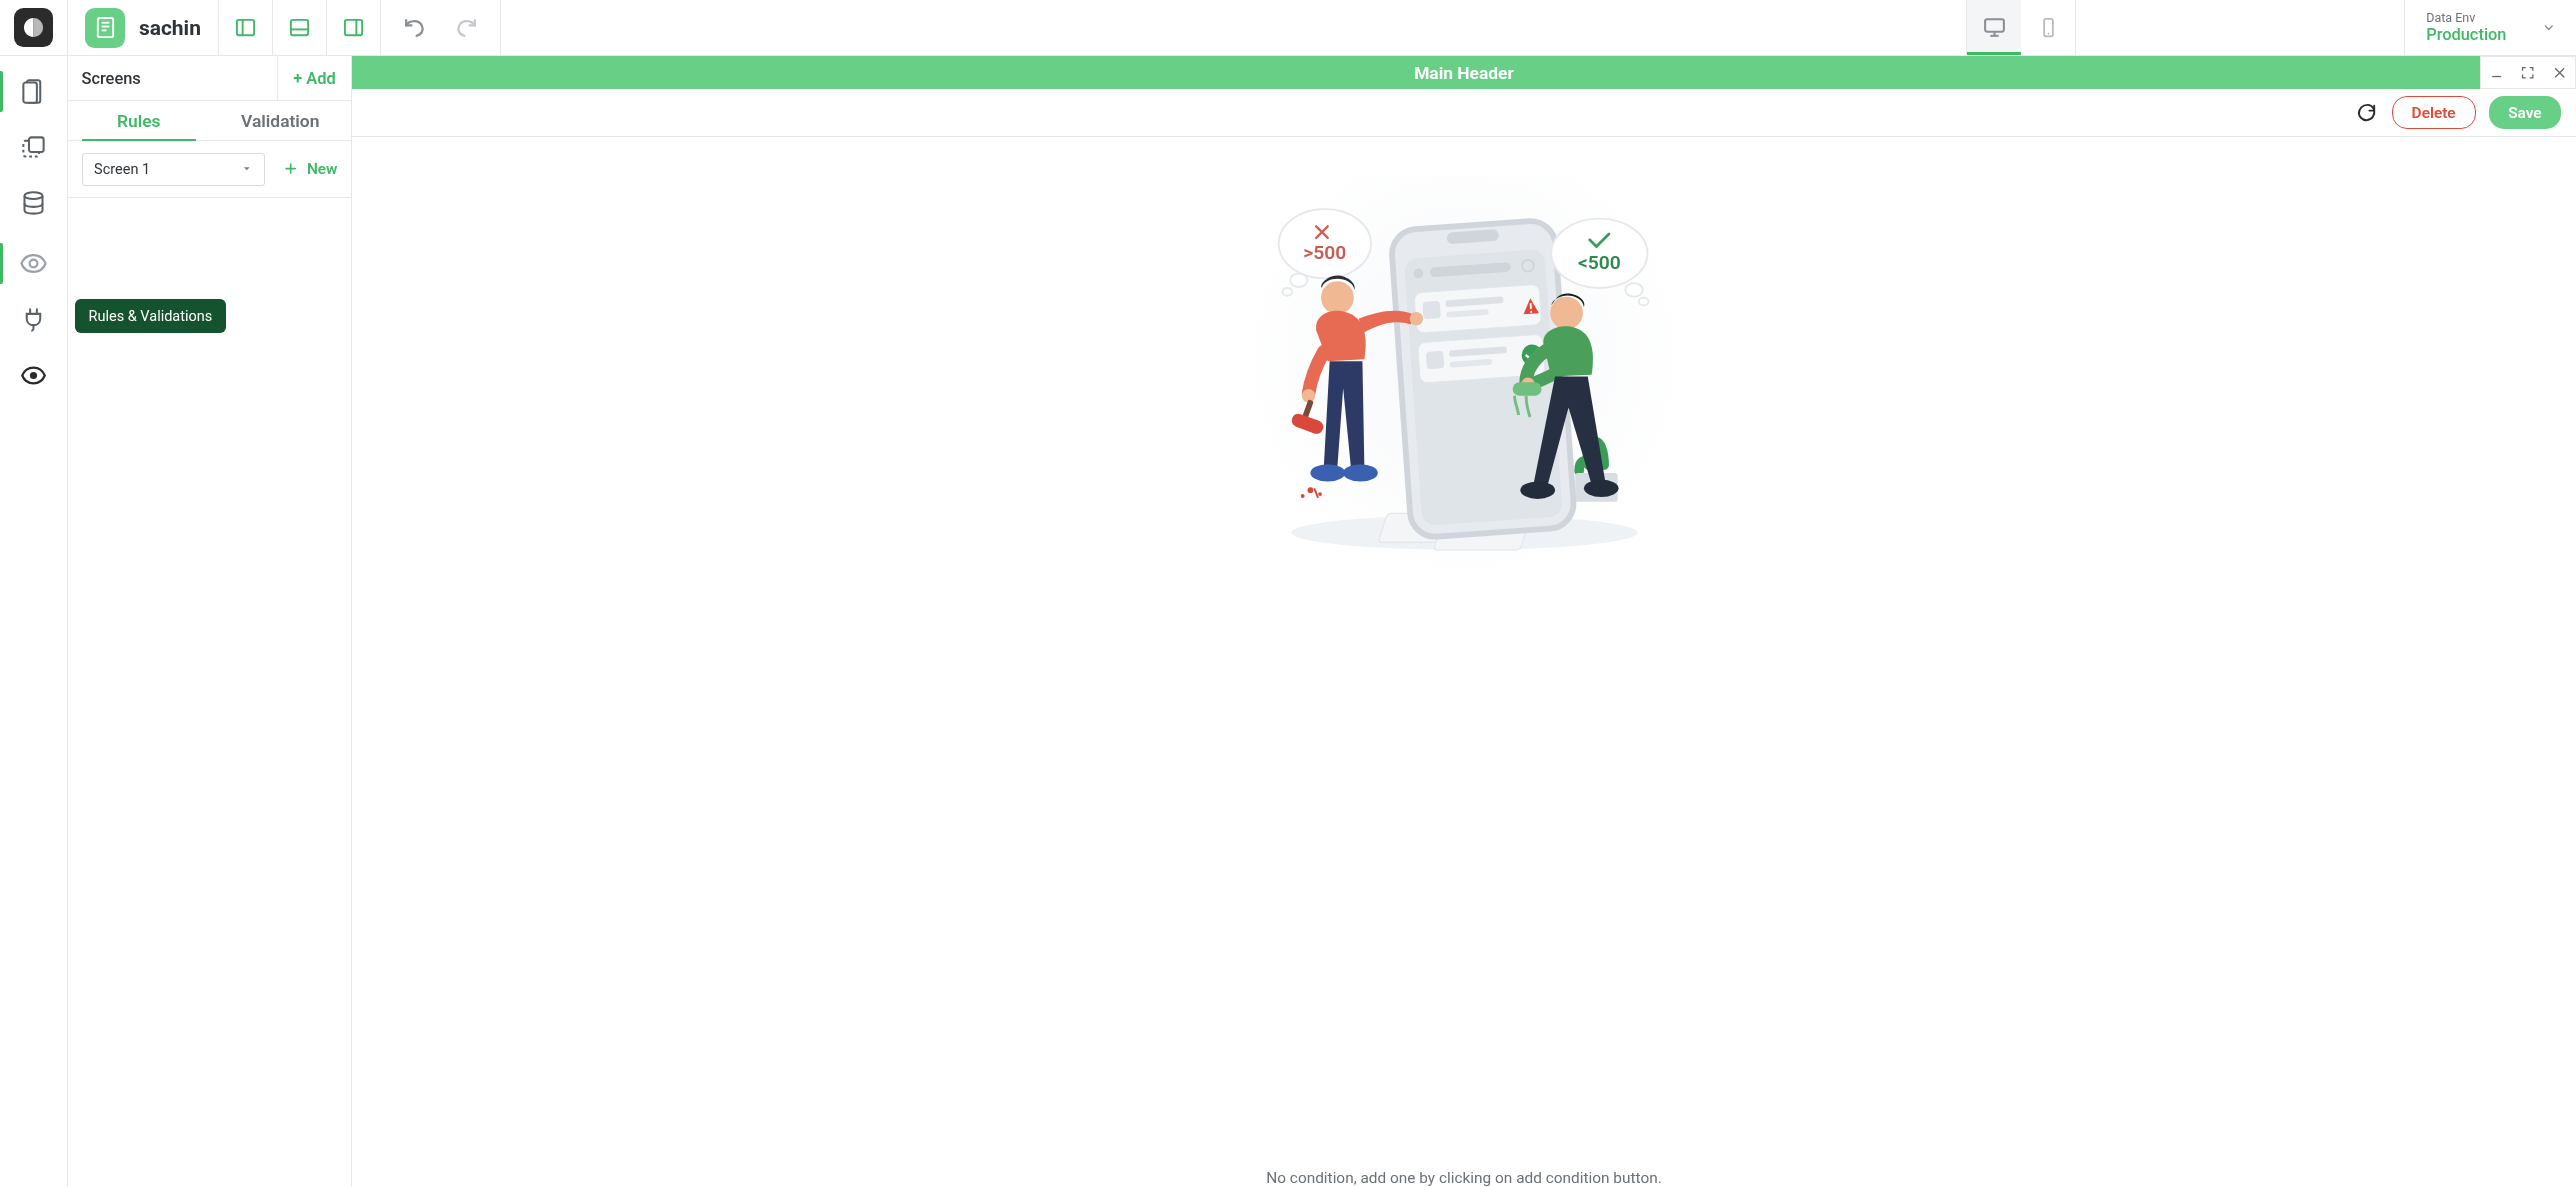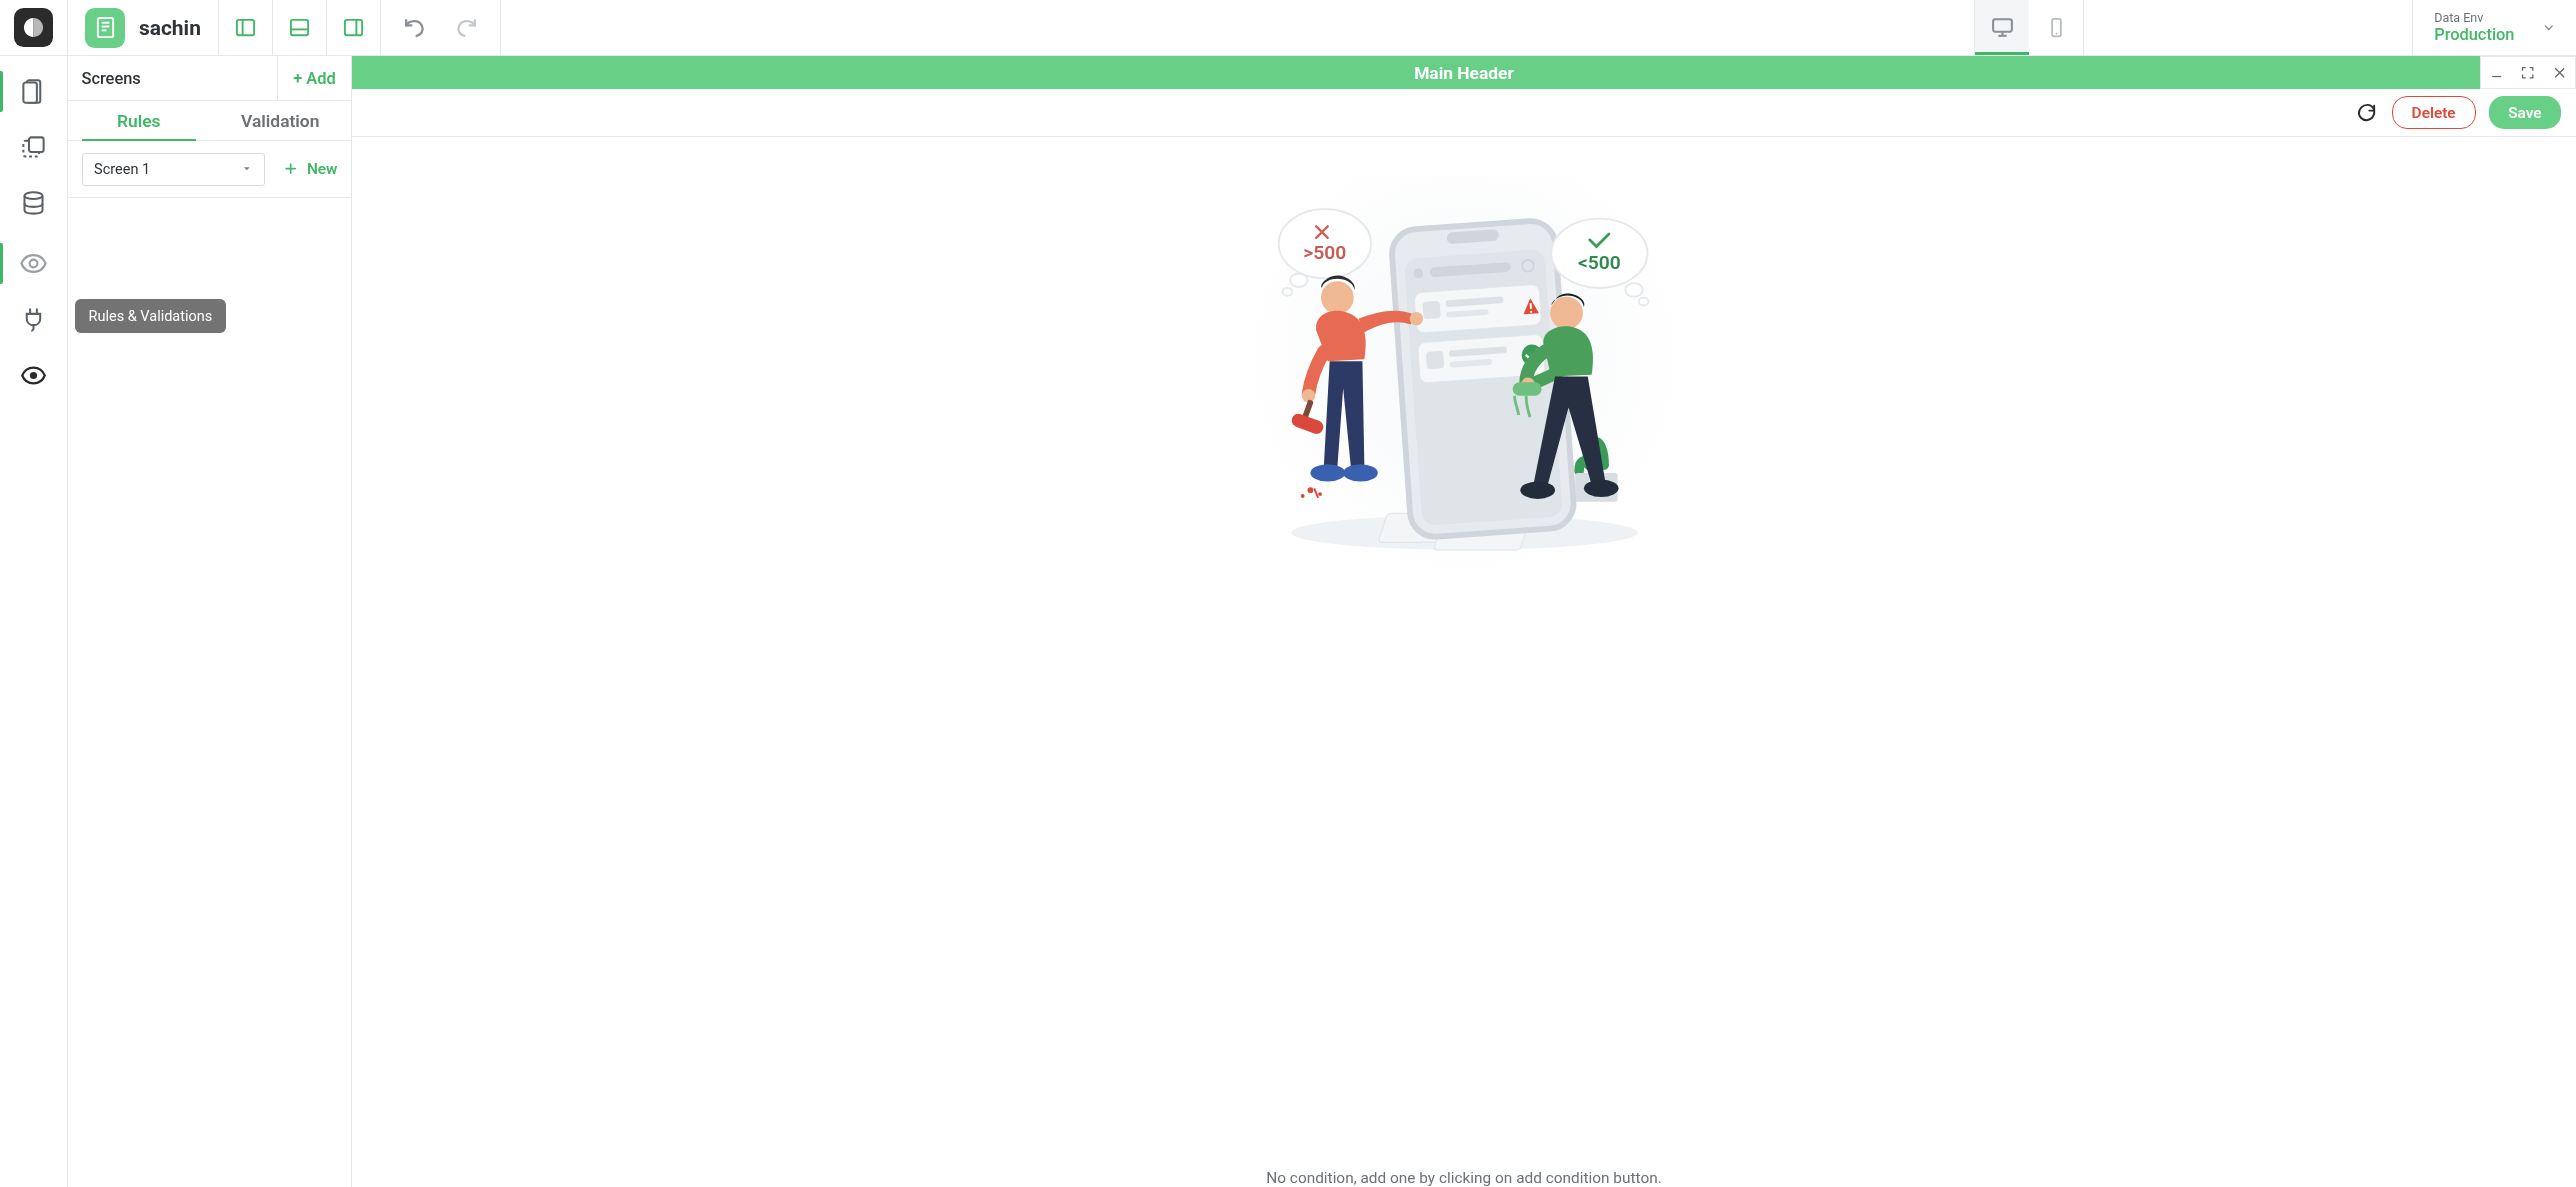--- a/index.html
+++ b/index.html
@@ -25,31 +25,31 @@
   
   .icon-btn{width:54px;display:flex;align-items:center;justify-content:center;border-right:1px solid var(--border);cursor:pointer}
   .icon-btn:last-child{border-right:1px solid var(--border)}
   .history-cell{display:flex;align-items:center;gap:27px;padding:0 21px;border-right:1px solid var(--border)}
   .history-btn{cursor:pointer}
   .spacer{flex:1}
   .device-cell{display:flex;align-items:stretch;border-left:1px solid var(--border);border-right:1px solid var(--border)}
   .device-btn{width:54px;display:flex;align-items:center;justify-content:center;cursor:pointer;position:relative}
   .device-btn.active{background:#f4f5f6}
   .device-btn.active::after{content:"";position:absolute;bottom:0;left:0;right:0;height:2.9px;background:var(--green)}
-  .env-cell{display:flex;align-items:center;gap:27px;padding:0 21px;border-left:1px solid var(--border)}
+  .env-cell{display:flex;align-items:center;gap:35px;padding:0 21px;border-left:1px solid var(--border)}
   .env-text{display:flex;flex-direction:column;line-height:1.2}
   .env-label{font-size:12.5px;color:var(--muted)}
   .env-value{font-size:16.4px;color:var(--green);font-weight:500}
   
   .app-body{display:flex;height:calc(100vh - 56px);min-height:636px}
   
   .rail{width:68px;border-right:1px solid var(--border);display:flex;flex-direction:column;align-items:center;padding-top:7.7px;position:relative}
   .rail-item{width:100%;height:56px;display:flex;align-items:center;justify-content:center;cursor:pointer;position:relative}
   .rail-item.active::before{content:"";position:absolute;left:0;top:7.7px;bottom:7.7px;width:2.9px;background:var(--green);border-radius:0 1.9px 1.9px 0}
-  .rail-tooltip{position:absolute;left:75px;top:243px;background:#737373;color:#fff;font-size:14.5px;padding:8.7px 13.5px;border-radius:5.8px;white-space:nowrap;z-index:20}
+  .rail-tooltip{position:absolute;left:75px;top:243px;background:#14532d;color:#fff;font-size:14.5px;padding:8.7px 13.5px;border-radius:5.8px;white-space:nowrap;z-index:20}
   
   .left-panel{width:284px;border-right:1px solid var(--border);display:flex;flex-direction:column}
   .panel-header{display:flex;align-items:center;height:45px;border-bottom:1px solid var(--border)}
   .panel-header-title{flex:1;padding:0 13.5px;font-size:16.4px;color:var(--text);font-weight:500;display:flex;align-items:center;height:100%}
   .panel-header-add{padding:0 15.4px;font-size:16.4px;color:var(--green);font-weight:600;cursor:pointer;border-left:1px solid var(--border);height:100%;display:flex;align-items:center}
   
   .panel-tabs{display:flex;height:40px;border-bottom:1px solid var(--border)}
   .panel-tab{flex:1;display:flex;align-items:center;justify-content:center;font-size:17.4px;font-weight:600;color:var(--muted);cursor:pointer;position:relative}
   .panel-tab.active{color:var(--green)}
   .panel-tab.active::after{content:"";position:absolute;bottom:-1px;left:13.5px;right:13.5px;height:1.9px;background:var(--green)}

